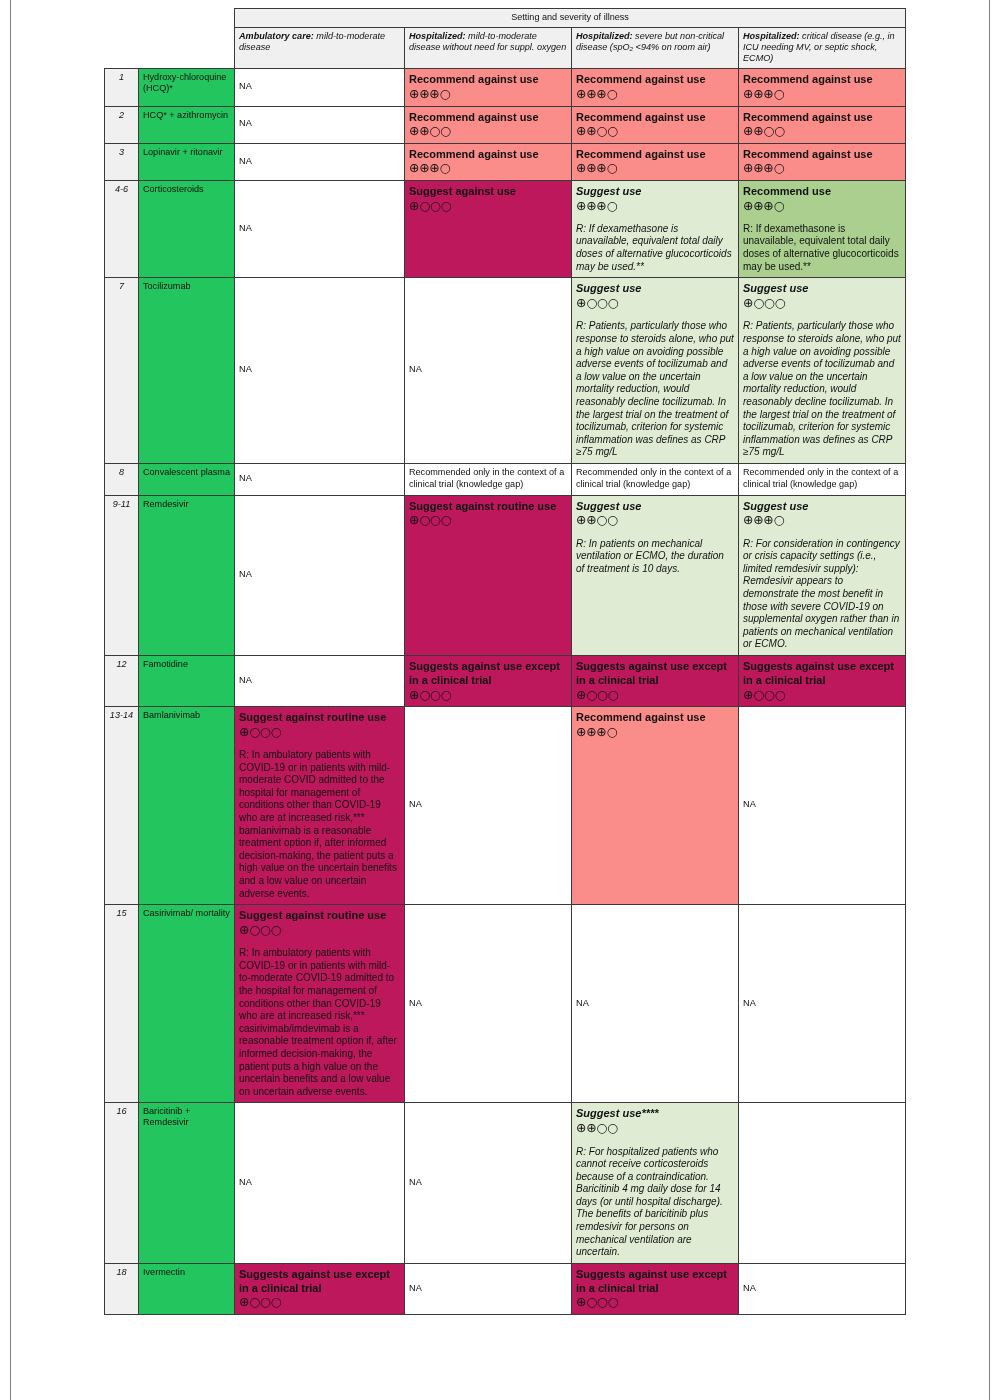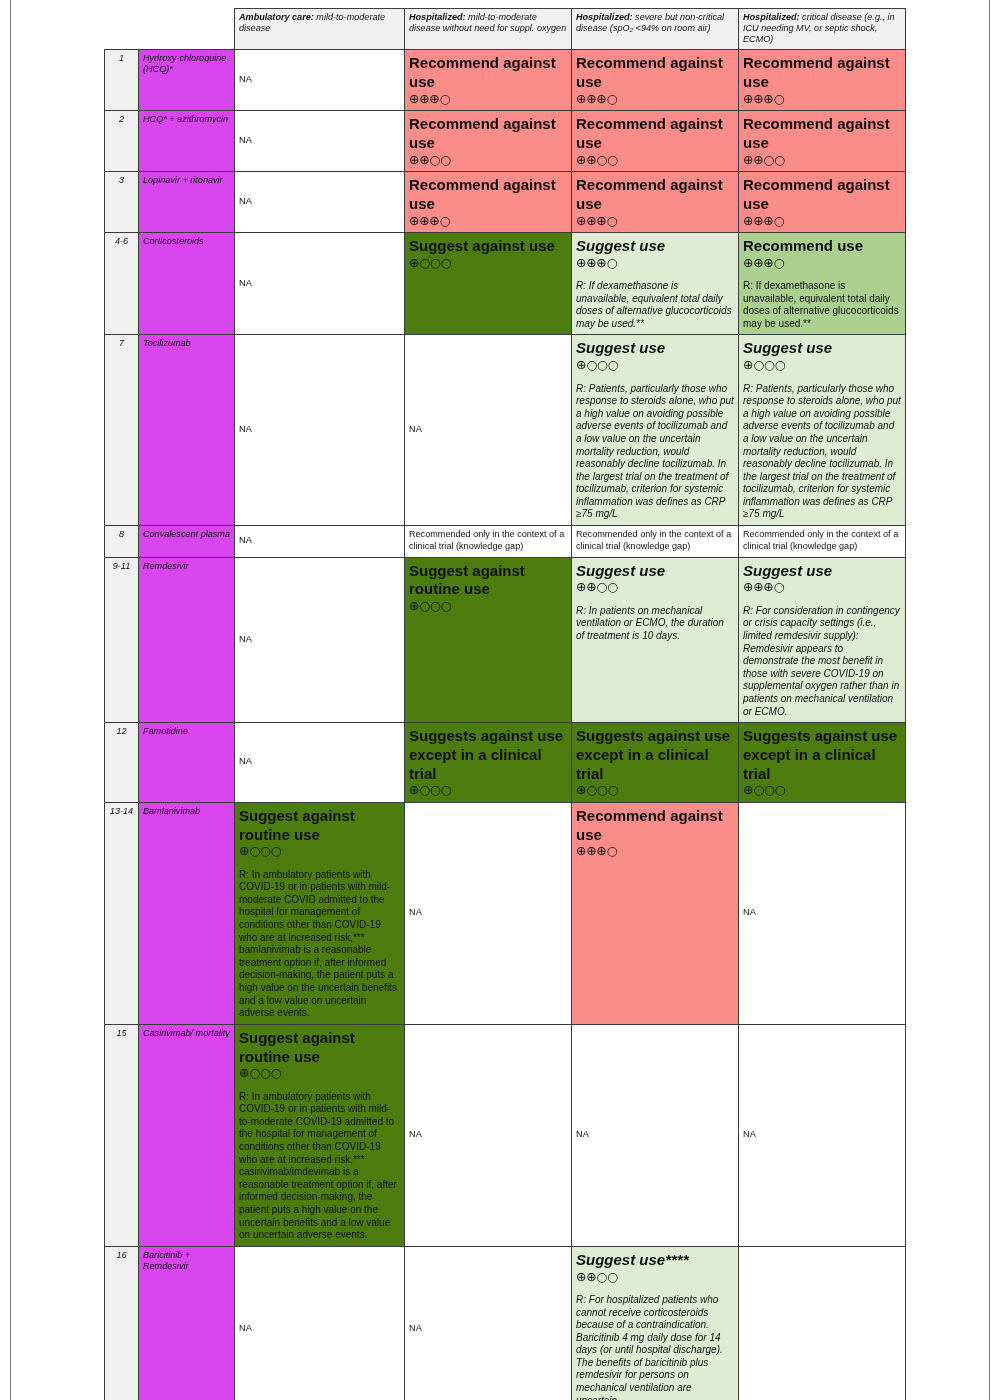--- a/index.html
+++ b/index.html
@@ -76,43 +76,42 @@
   
   td.num {
     background: #f0f0f0;
     font-style: italic;
     font-weight: bold;
     font-size: 9.2px;
     text-align: center;
     padding-top: 5px;
   }
   td.drug {
-    background: #d946ef;
-    font-style: italic;
+    background: #22c55e;
     font-size: 9.3px;
     padding-top: 5px;
     padding-left: 7px;
     line-height: 1.3;
   }
 
   
   td.cell { background: #ffffff; }
   td.cell.red   { background: #fa8c89; }
-  td.cell.peach { background: #4d7c0f; }
+  td.cell.peach { background: #be185d; }
   td.cell.green { background: #dfebd3; font-style: italic; }
   td.cell.dgreen{ background: #aacf8f; }
 
   td.cell.na {
     text-align: left;
     vertical-align: middle;
     font-size: 9.2px;
   }
   .rec-title {
     font-weight: bold;
-    font-size: 15px;
+    font-size: 11px;
     line-height: 1.25;
     margin: 1px 0 0 0;
   }
   .circles {
     font-size: 12.5px;
     line-height: 1.15;
     letter-spacing: -0.3px;
     margin: 0 0 0 0;
     font-family: "DejaVu Sans", sans-serif;
   }
@@ -148,20 +147,25 @@
     <table class="idsa">
       <colgroup>
         <col class="c-num">
           <col class="c-drug">
         <col class="c-t1">
           <col class="c-t">
           <col class="c-t">
           <col class="c-t">
       </colgroup>
       <thead>
+        <tr>
+          <td class="hdr-blank"></td>
+          <td class="hdr-blank"></td>
+          <td class="hdr-span" colspan="4">Setting and severity of illness</td>
+        </tr>
         <tr id="hdr-cols-row">
           <td class="hdr-blank"></td>
           <td class="hdr-blank"></td>
         <td class="hdr-col"><b>Ambulatory care:</b><span> mild-to-moderate disease</span></td>
             <td class="hdr-col"><b>Hospitalized:</b><span> mild-to-moderate disease without need for suppl. oxygen</span></td>
             <td class="hdr-col"><b>Hospitalized:</b><span> severe but non-critical disease (spO₂ &lt;94% on room air)</span></td>
             <td class="hdr-col"><b>Hospitalized:</b><span> critical disease (e.g., in ICU needing MV, or septic shock, ECMO)</span></td>
           </tr>
       </thead>
       <tbody id="tbody">

